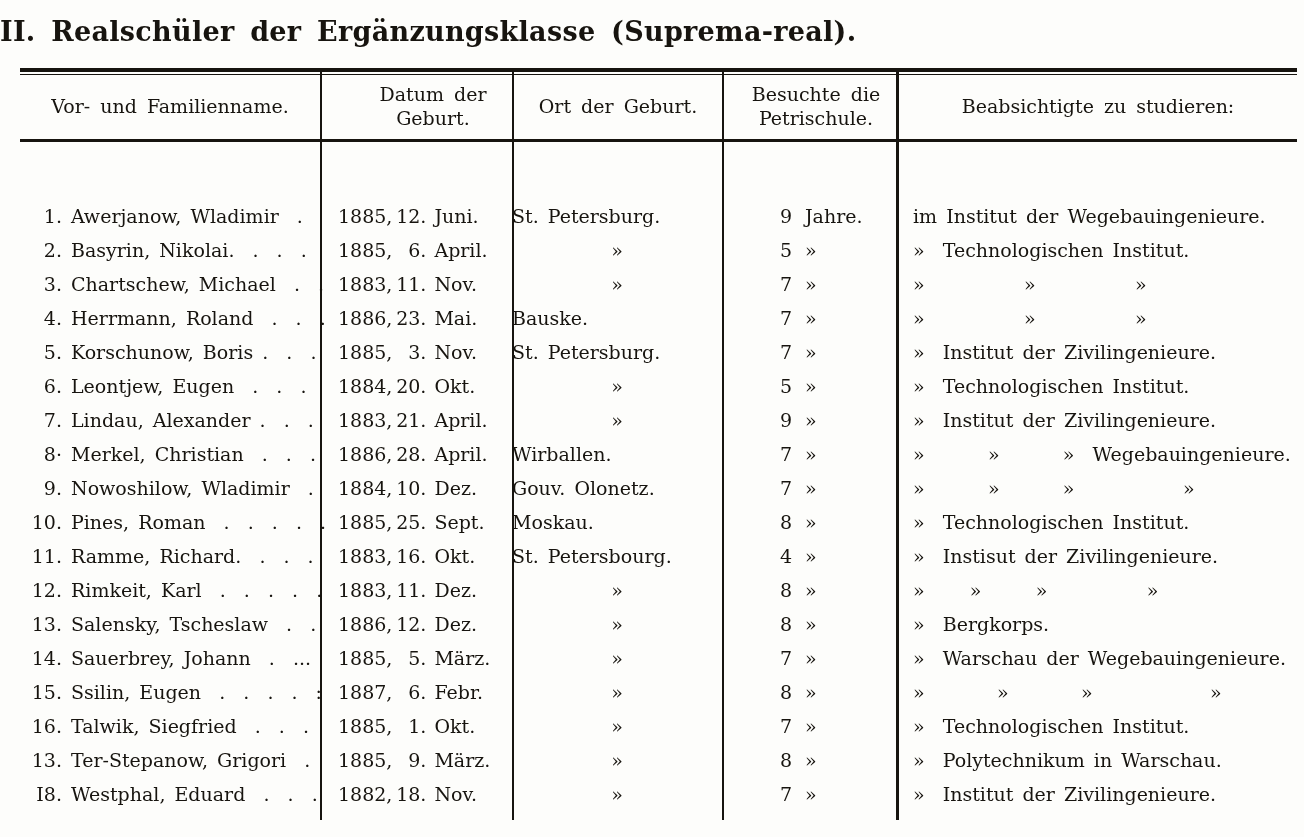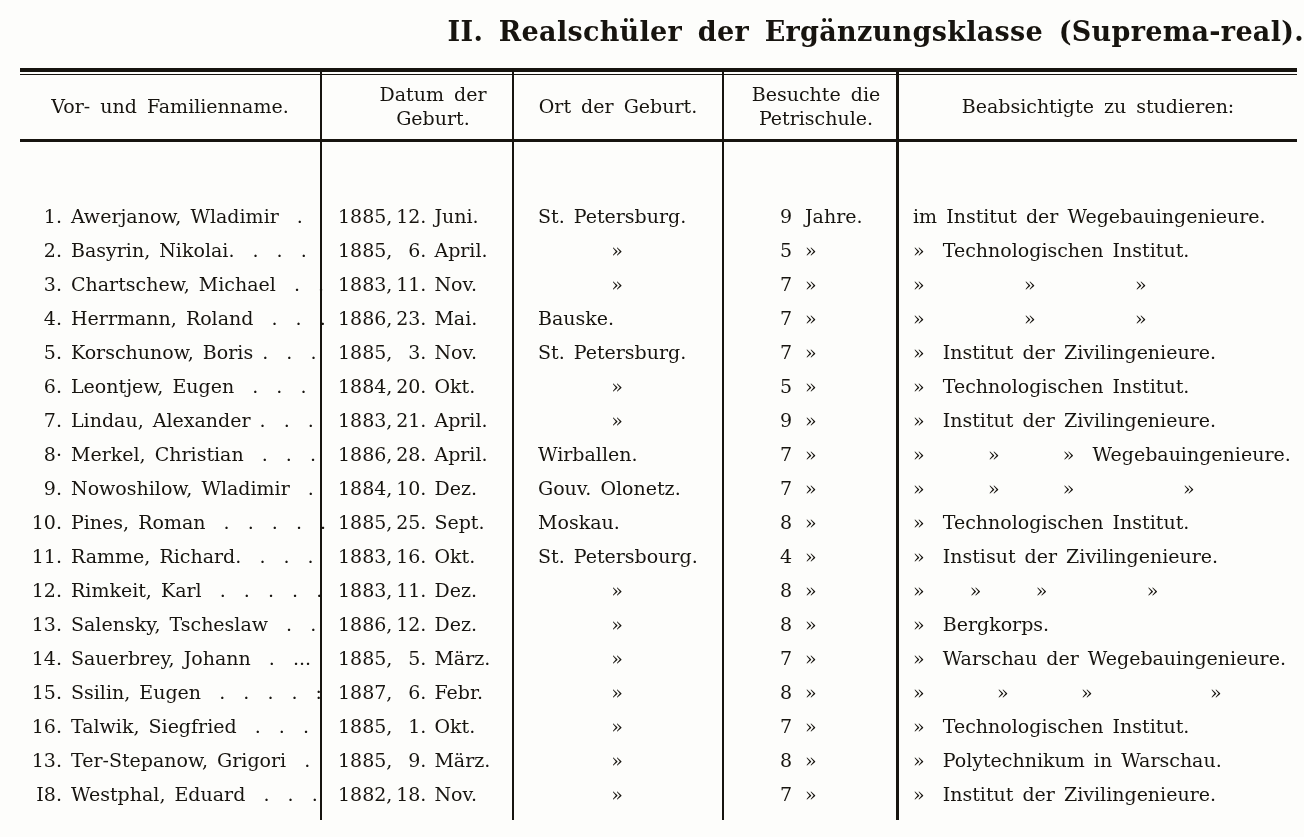--- a/index.html
+++ b/index.html
@@ -4,21 +4,21 @@
 <style>
   html,body { margin:0; padding:0; background:#e8e8e6; }
   .page {
     position:relative; width:1304px; height:837px; margin:0 auto;
     background:#fdfdfb; overflow:hidden;
     font-family:"DejaVu Serif","Liberation Serif",serif;
     color:#17140f;
   }
   .title {
     position:absolute; top:16px; left:0; width:100%;
-    text-align:right; font-size:27px; font-weight:bold;
+    text-align:left; font-size:27px; font-weight:bold;
     word-spacing:6px; letter-spacing:0.3px;
   }
   .table { position:absolute; left:20px; top:68px; width:1277px; height:752px; }
   .rule { position:absolute; left:0; right:0; background:#17140f; }
   .rule-top-thick { top:0; height:4px; }
   .rule-top-thin  { top:6px; height:1px; }
   .rule-head-bot  { top:71px; height:3px; }
   .vline { position:absolute; top:4px; bottom:0; background:#17140f; width:2px; }
   .vl-1 { left:300px; }
   .vl-2 { left:492px; }
@@ -37,21 +37,21 @@
   .hdr-study { left:879px; width:398px; }
   .tbody { position:absolute; top:74px; left:0; right:0; padding-top:57px; }
   .row { height:34px; display:flex; align-items:center; font-size:19px; }
   .c { white-space:pre; word-spacing:3px; }
   .name  { width:300px; display:flex; }
   .num   { display:inline-block; width:42px; text-align:right; flex:none; }
   .nm    { margin-left:9px; white-space:pre; }
   .date  { width:192px; padding-left:18px; box-sizing:border-box; display:flex; }
   .day   { display:inline-block; width:34px; text-align:right; flex:none; }
   .mon   { margin-left:8px; }
-  .place { width:210px; padding-left:26px; box-sizing:border-box; }
+  .place { width:210px; box-sizing:border-box; }
   .place.ditto { padding-left:0; text-align:center; }
   .years { width:175px; display:flex; }
   .ynum  { display:inline-block; width:70px; text-align:right; flex:none; }
   .ylab  { margin-left:13px; }
   .study { flex:1; padding-left:16px; }
 </style>
 </head>
 <body>
 
 <div class="page">

